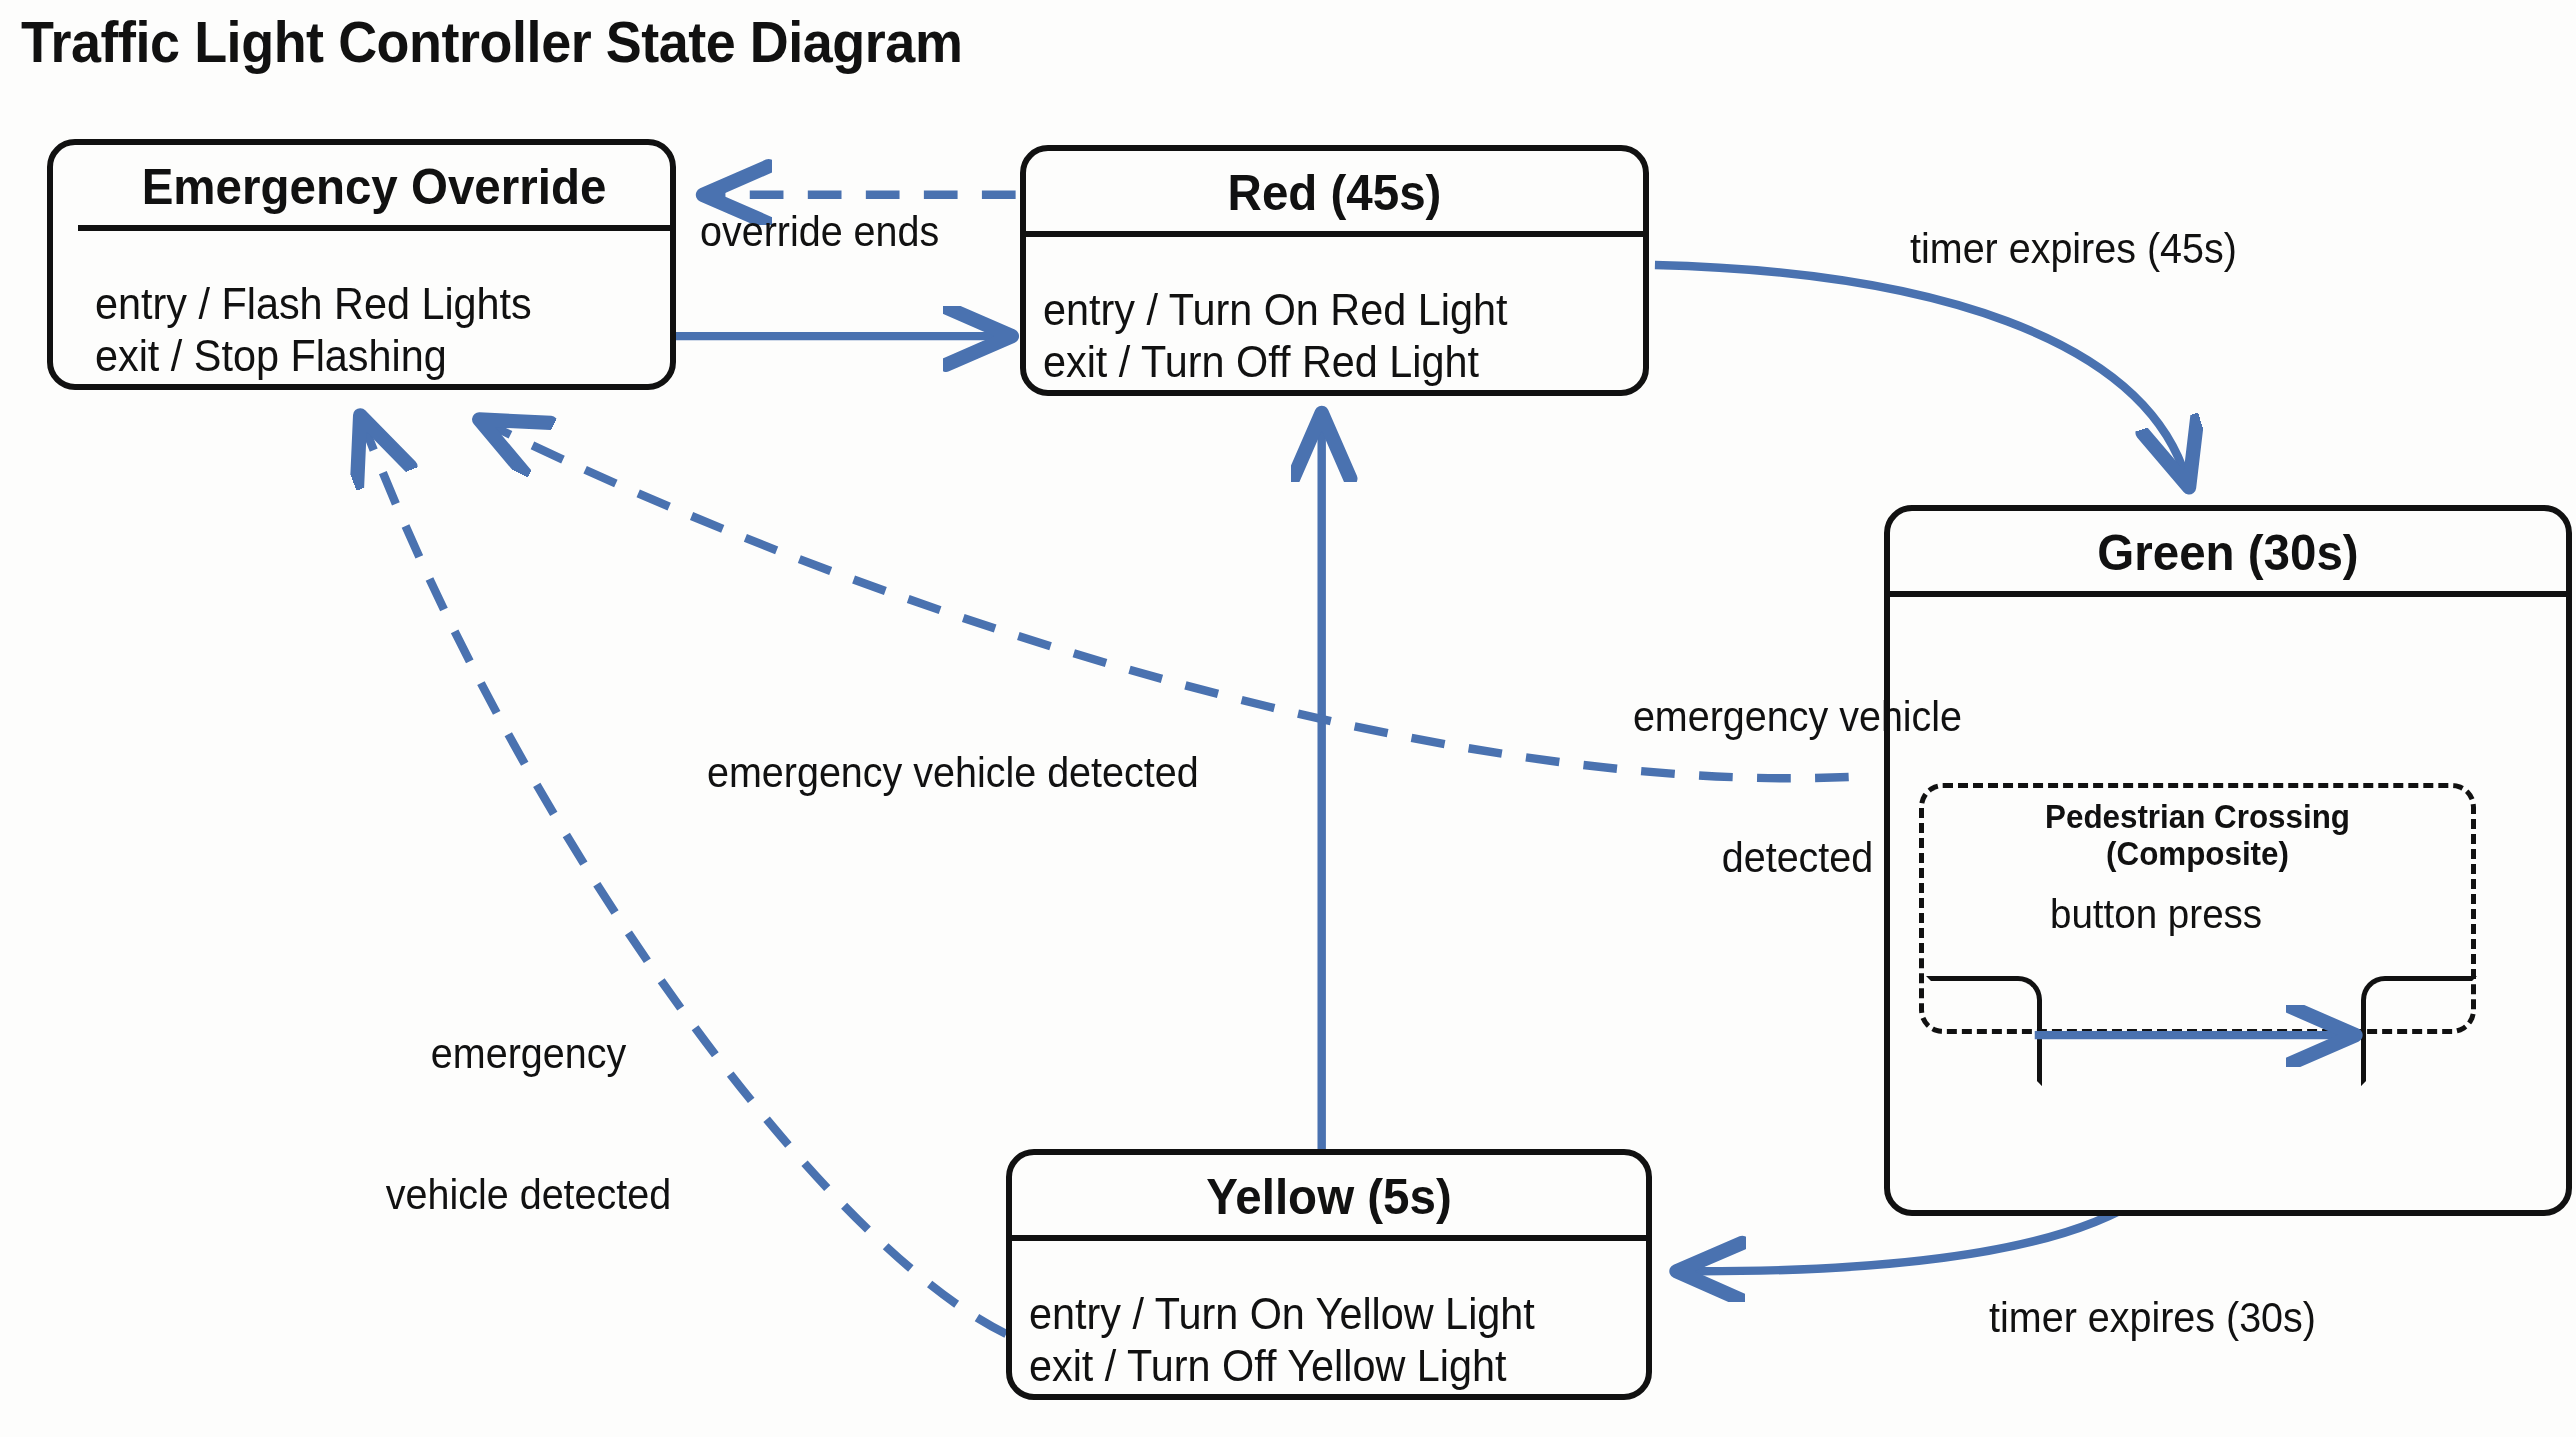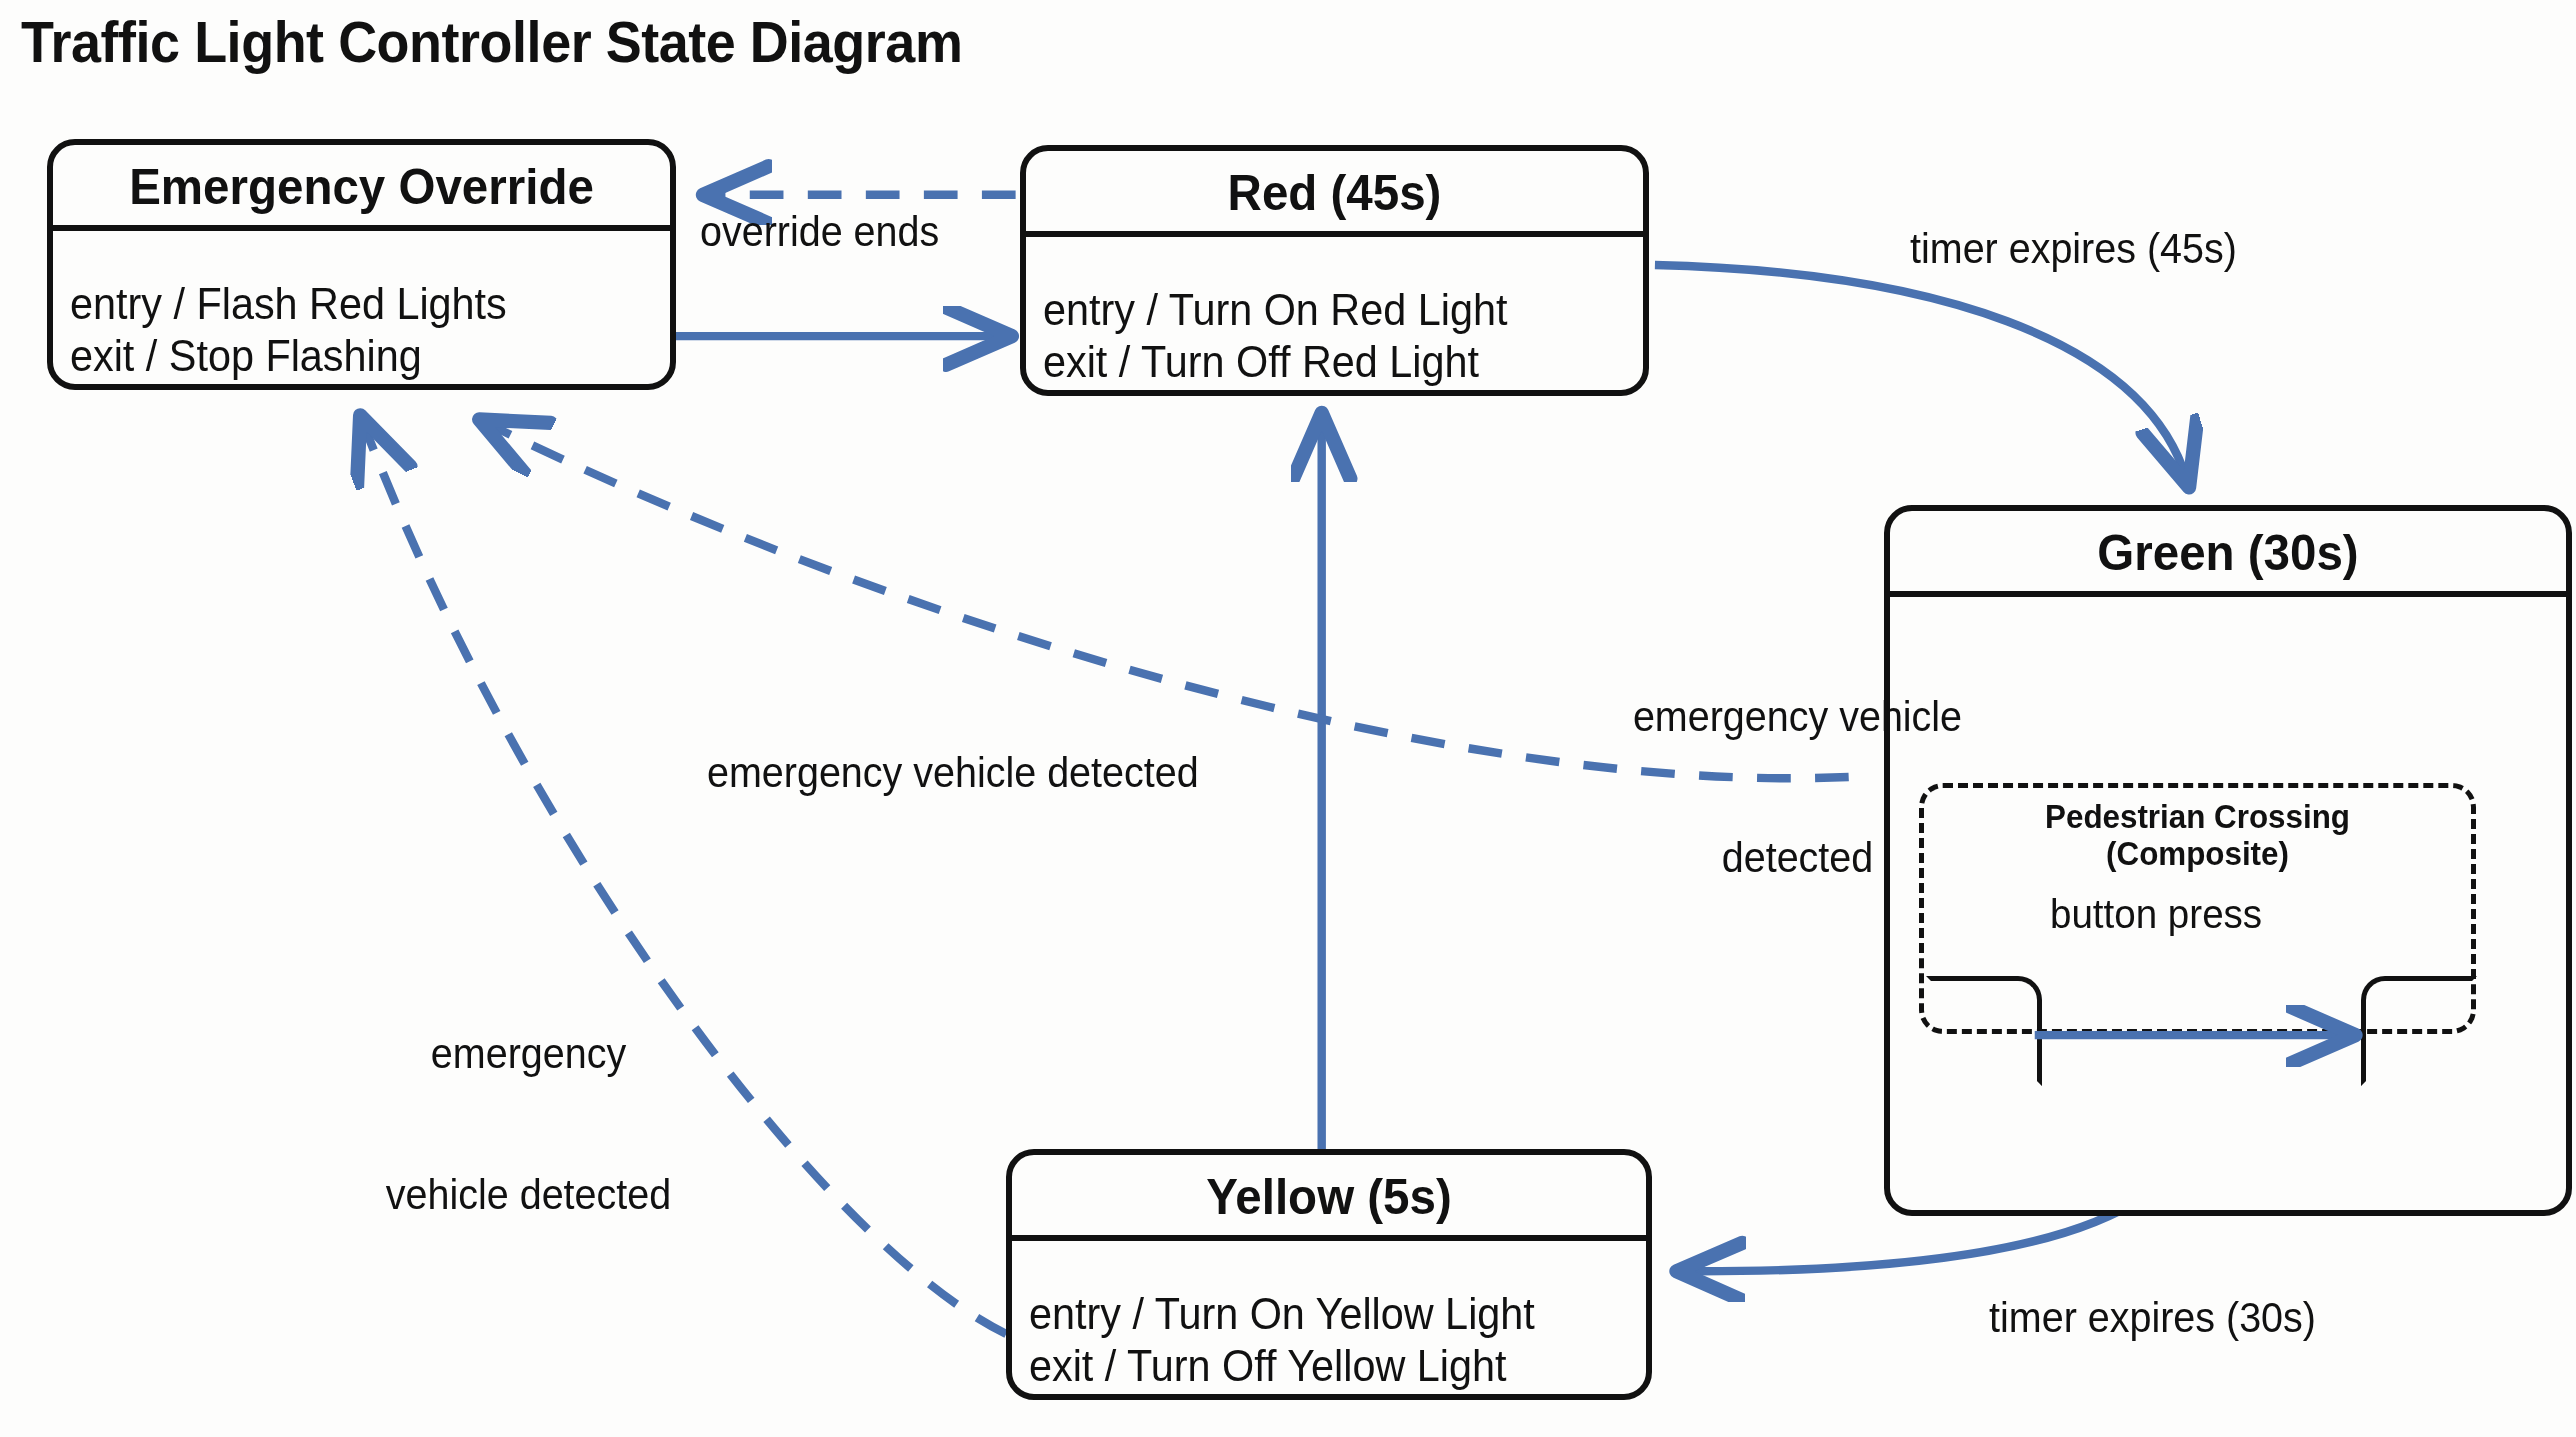--- a/index.html
+++ b/index.html
@@ -176,21 +176,21 @@
 
     <g>
       <path d="M1972,833 C1400,815 800,650 475,450" fill="none" stroke="#4a72b0" stroke-width="0"></path>
     </g>
 
     <g>
       <path d="M1075,1425 C880,1330 560,900 388,452" fill="none" stroke="#4a72b0" stroke-width="9" stroke-dasharray="36 26" marker-end="url(#ah)"></path>
     </g>
   </svg>
 
-  <div class="state" id="box-emergency" style="left:47px; top:139px; width:629px; height:251px;">
+  <div class="state" id="box-emergency" style="left:47px; top:139px; width:629px; height:251px;padding-left:25px;">
     <div class="state-name">Emergency Override</div>
     <div class="state-divider"></div>
     <div class="state-body">
       <div class="state-action">entry / Flash Red Lights</div>
       <div class="state-action">exit / Stop Flashing</div>
     </div>
   </div>
 
   <div class="state" id="box-red" style="left:1020px; top:145px; width:629px; height:251px;">
     <div class="state-name">Red (45s)</div>

